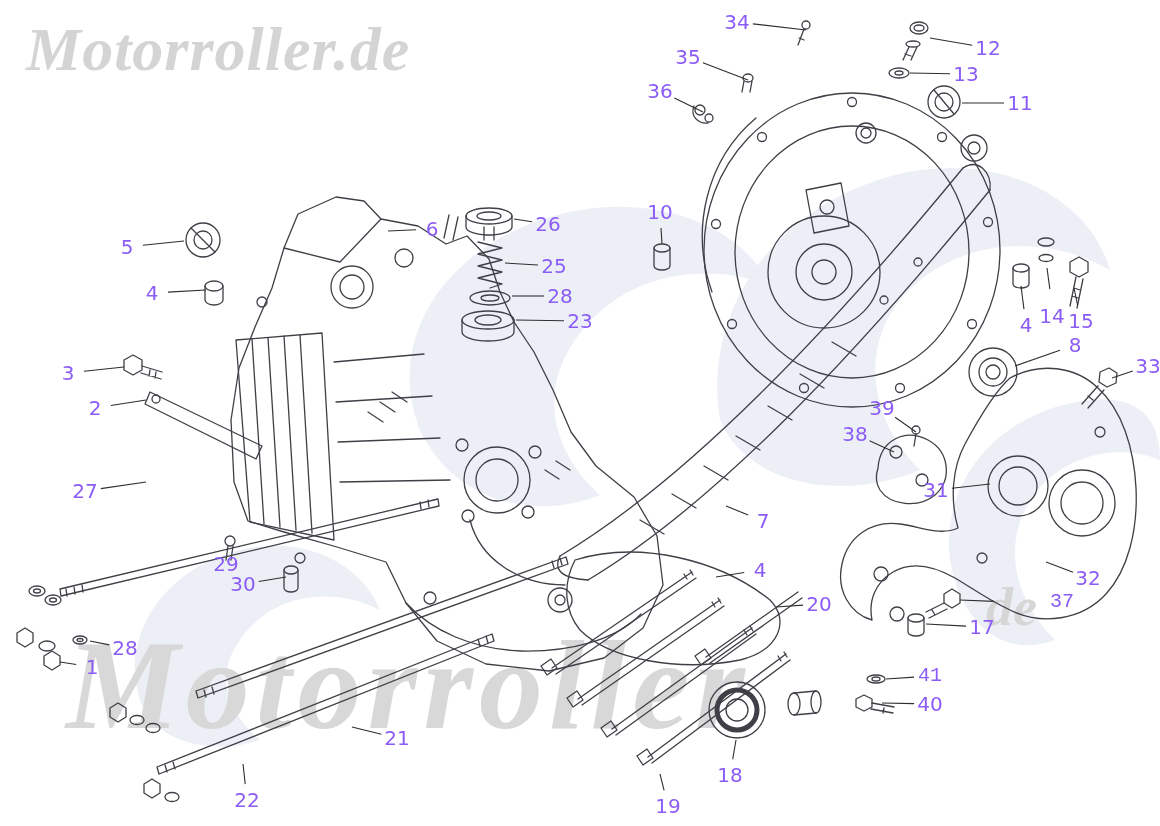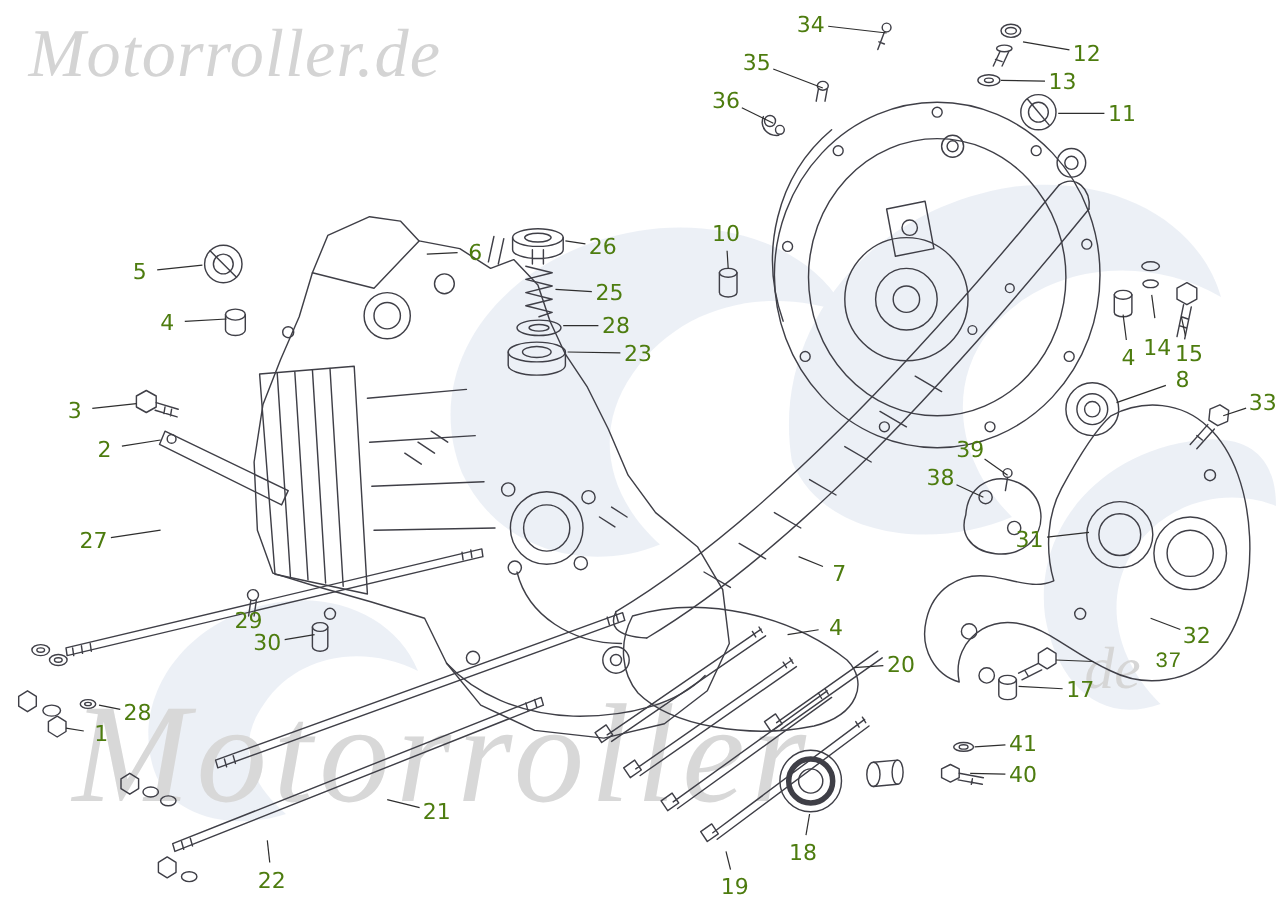--- a/index.html
+++ b/index.html
@@ -4,34 +4,34 @@
 <style>
   html,body{margin:0;padding:0;background:#ffffff;}
   #stage{
     position:relative;width:1160px;height:826px;overflow:hidden;background:#fff;
     font-family:"DejaVu Sans", sans-serif;
   }
   .layer{position:absolute;left:0;top:0;width:1160px;height:826px;}
   
   .wm{
     position:absolute;color:#d4d4d4;font-family:"Liberation Serif", serif;
-    font-style:italic;font-weight:normal;white-space:nowrap;user-select:none;text-align:right;
+    font-style:italic;font-weight:bold;white-space:nowrap;user-select:none;text-align:right;
   }
   .wm-top{left:26px;top:14px;font-size:62px;letter-spacing:1px;}
   .wm-bottom{left:66px;top:612px;font-size:128px;letter-spacing:6px;color:#d8d8d8;}
   .wm-de{left:986px;top:576px;font-size:54px;color:#d6d6d6;}
   
   #drawing{z-index:3;}
   #bg-logo{z-index:1;}
   .wm{z-index:2;}
   #callout-lines{z-index:4;}
   #callouts{z-index:5;position:absolute;left:0;top:0;width:1160px;height:826px;}
   .callout{
     position:absolute;transform:translate(-50%,-50%);
-    font-size:20px;color:#4d7c0f;line-height:1;letter-spacing:0;
+    font-size:20px;color:#8b5cf6;line-height:1;letter-spacing:0;
   }
   #callout-lines line{stroke:#2e2e2e;stroke-width:1.1;}
 </style>
 </head>
 <body>
 
 <div id="stage">
 
   <svg id="bg-logo" class="layer" viewBox="0 0 1160 826">
     <g fill="#dde4ef" opacity="0.55">
@@ -315,21 +315,21 @@
       <div class="callout" style="left: 763px; top: 521px;">7</div>
       <div class="callout" style="left: 226px; top: 564px;">29</div>
       <div class="callout" style="left: 243px; top: 584px;">30</div>
       <div class="callout" style="left: 760px; top: 570px;">4</div>
       <div class="callout" style="left: 819px; top: 604px;">20</div>
       <div class="callout" style="left: 1088px; top: 578px;">32</div>
       <div class="callout" style="left: 1062px; top: 602px; font-family: Liberation Mono, monospace;">37</div>
       <div class="callout" style="left: 982px; top: 627px;">17</div>
       <div class="callout" style="left: 125px; top: 648px;">28</div>
       <div class="callout" style="left: 92px; top: 667px;">1</div>
-      <div class="callout" style="left: 930px; top: 676px;">41</div>
+      <div class="callout" style="left: 930px; top: 676px; font-family: Liberation Mono, monospace;">41</div>
       <div class="callout" style="left: 930px; top: 704px;">40</div>
       <div class="callout" style="left: 397px; top: 738px;">21</div>
       <div class="callout" style="left: 730px; top: 775px;">18</div>
       <div class="callout" style="left: 247px; top: 800px;">22</div>
       <div class="callout" style="left: 668px; top: 806px;">19</div>
     </div>
 
 </div>
 
 </body></html>

